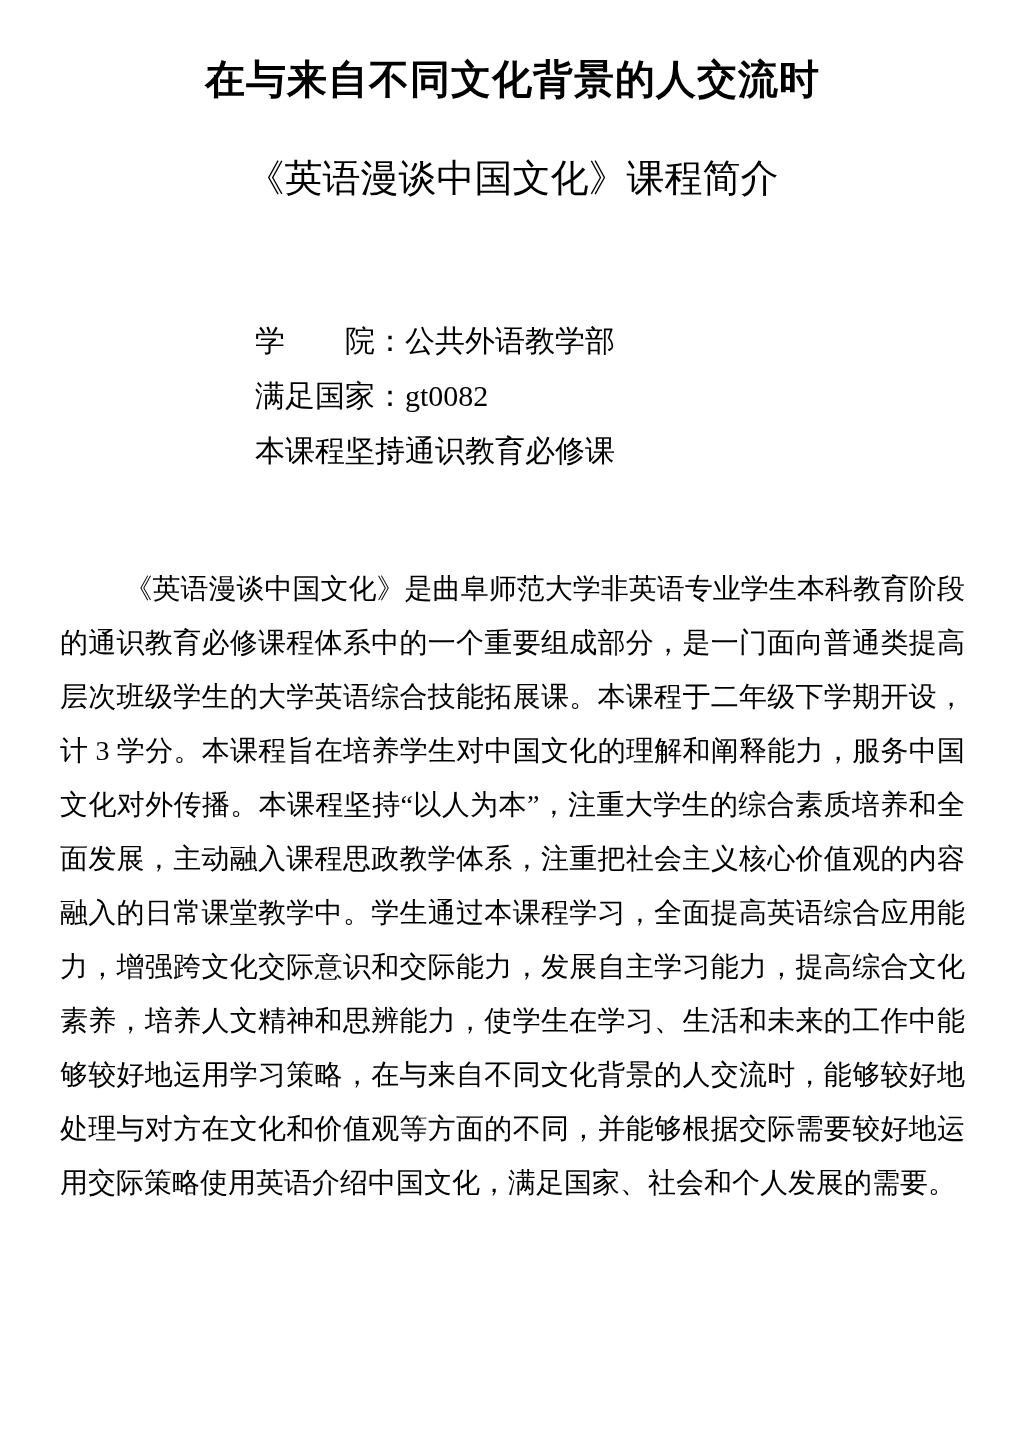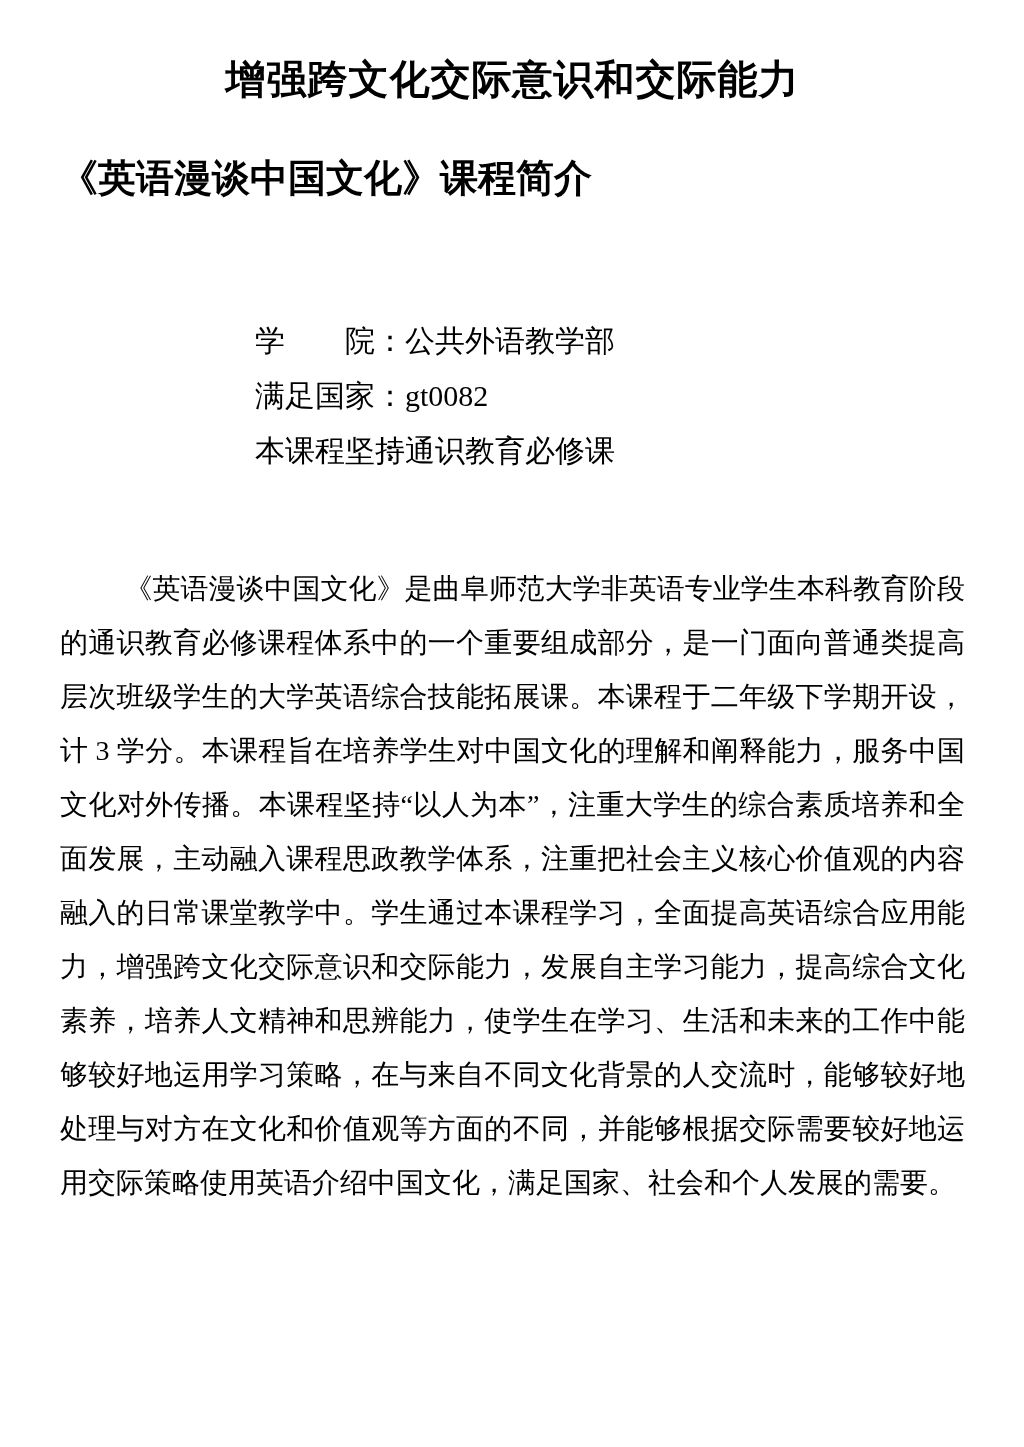--- a/index.html
+++ b/index.html
@@ -19,22 +19,23 @@
     margin-top: 8px;
     text-align: center;
     font-family: "Liberation Sans", "DejaVu Sans", sans-serif;
     font-weight: 700;
     font-size: 40px;
     line-height: 52px;
     letter-spacing: 1px;
   }
   .doc-subtitle {
     margin-top: 48px;
+    text-align: center;
     font-family: "Liberation Sans", "DejaVu Sans", sans-serif;
-    font-weight: 700;
+    font-weight: 400;
     font-size: 38px;
     line-height: 50px;
   }
   .info-list {
     margin-top: 110px;
     margin-left: 195px;
     font-size: 30px;
   }
   .info-row {
     line-height: 55px;
@@ -56,21 +57,21 @@
     text-align: justify;
     text-indent: 2.3em;
     word-break: break-all;
   }
 </style>
 </head>
 <body>
 
 <div class="page">
 
-  <h1 class="doc-title">增强跨文化交际意识和交际能力</h1>
+  <h1 class="doc-title">在与来自不同文化背景的人交流时</h1>
 
   <h2 class="doc-subtitle">《英语漫谈中国文化》课程简介</h2>
 
   <div class="info-list">
 
     <div class="info-row">
       <span class="info-label">学院</span><span class="info-sep">：</span><span class="info-value">公共外语教学部</span>
     </div>
 
 

